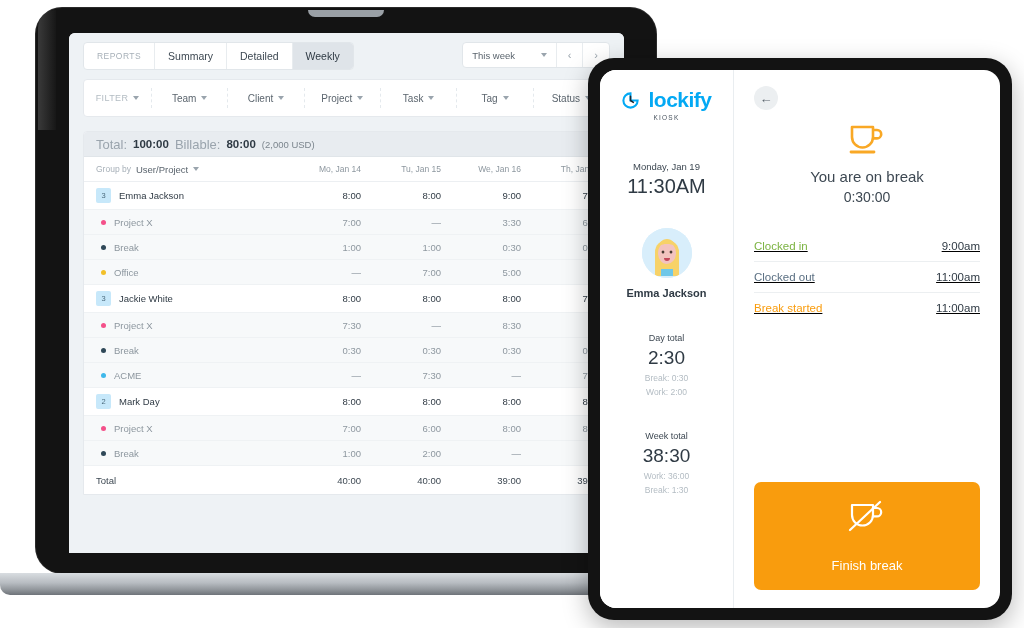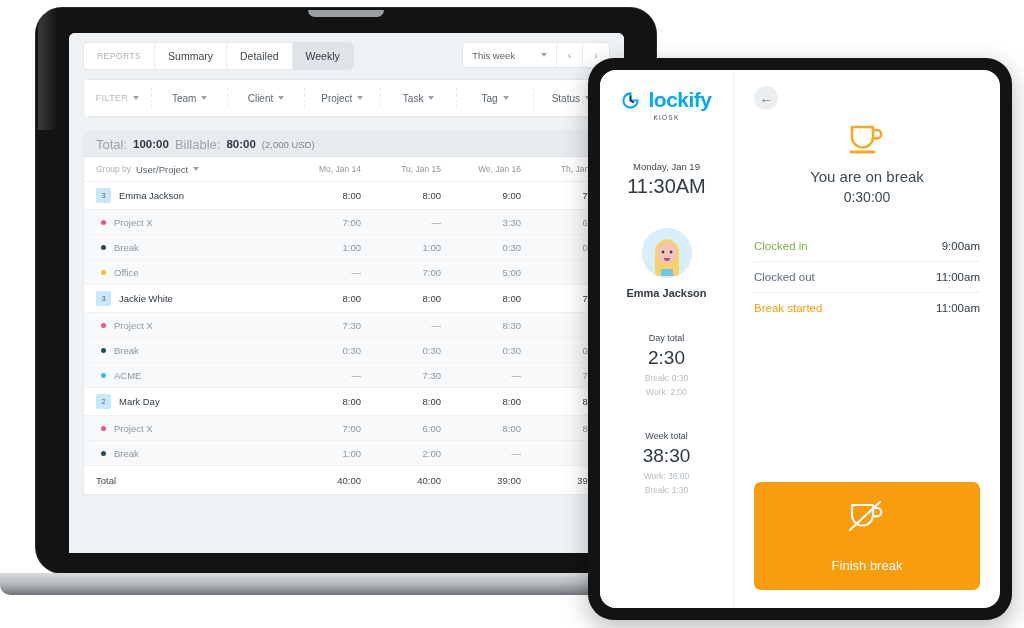--- a/index.html
+++ b/index.html
@@ -136,21 +136,21 @@
 
   .kiosk-main { flex:1; position:relative; padding:16px 20px; }
   .backbtn {
     width:24px;height:24px;border-radius:50%;background:#eceff1;
     display:flex;align-items:center;justify-content:center;color:#5b656e;font-size:13px;
   }
   .break-head { text-align:center; margin-top:12px; }
   .break-title { font-size:15px; color:#3d4852; margin-top:8px; }
   .break-timer { font-size:14px; color:#3d4852; margin-top:4px; }
   .ev-list { margin-top:26px; }
-  .ev { display:flex; justify-content:space-between; align-items:center; padding:9px 0; border-bottom:1px solid #eceff1; font-size:11.5px;}
+  .ev { display:flex; justify-content:space-between; align-items:center; padding:9px 0; border-bottom:1px solid #eceff1; font-size:11.5px;text-decoration:underline;}
   .ev:last-child{border-bottom:none;}
   .ev .tm { color:#2f3a44; }
   .finish {
     position:absolute; left:20px; right:20px; bottom:18px; height:108px;
     background:#f99c0d; border-radius:7px; display:flex; flex-direction:column;
     align-items:center; justify-content:center; gap:24px; color:#fff; font-size:13px;
   }
 </style>
 </head>
 <body>

